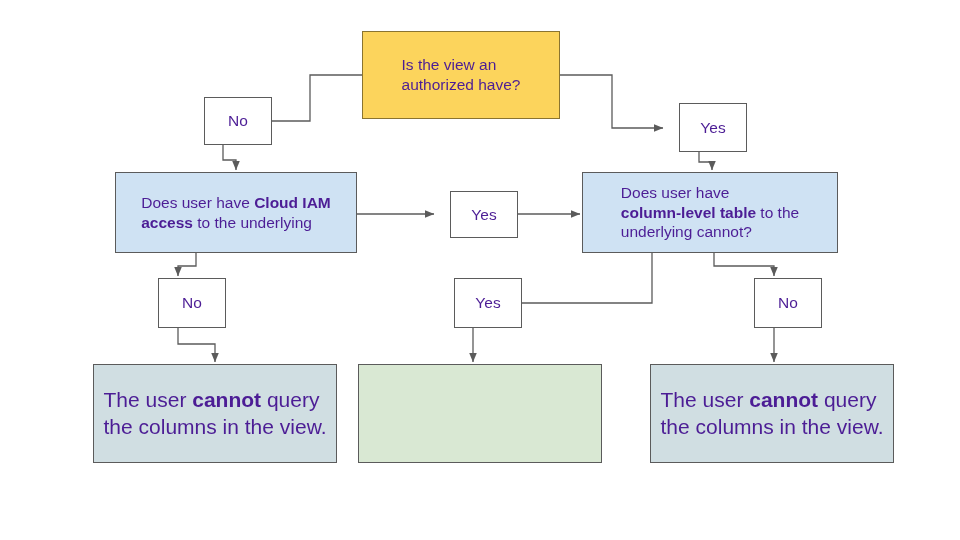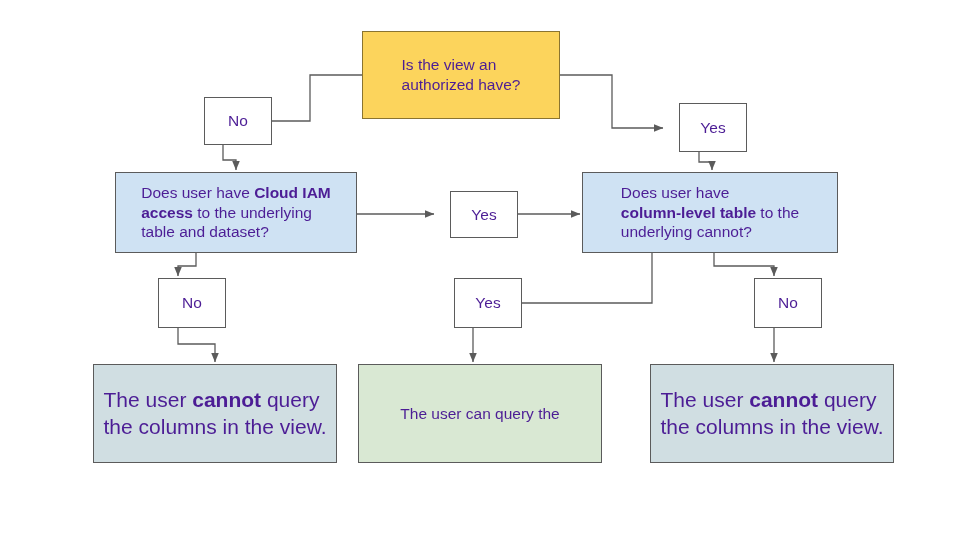--- a/index.html
+++ b/index.html
@@ -114,21 +114,21 @@
 
   <div class="node label-box" style="left:190px; top:97px; width:68px; height:48px;">
     <span class="txt">No</span>
   </div>
 
   <div class="node label-box" style="left:665px; top:103px; width:68px; height:49px;">
     <span class="txt">Yes</span>
   </div>
 
   <div class="node decision" style="left:115px; top:172px; width:242px; height:81px;">
-    <span class="txt"><span>Does user have </span><b>Cloud IAM</b><br><b>access</b><span> to the underlying</span><br><span>table and dataset?</span></span>
+    <span class="txt"><span>Does user have </span><b>Cloud IAM</b><br><b>access</b><span> to the underlying</span><br></span>
   </div>
 
   <div class="node label-box" style="left:436px; top:191px; width:68px; height:47px;">
     <span class="txt">Yes</span>
   </div>
 
   <div class="node decision" style="left:582px; top:172px; width:256px; height:81px;">
     <span class="txt"><span>Does user have</span><br><b>column-level table</b><span> to the</span><br><span>underlying cannot?</span></span>
   </div>
 
@@ -142,20 +142,20 @@
 
   <div class="node label-box" style="left:740px; top:278px; width:68px; height:50px;">
     <span class="txt">No</span>
   </div>
 
   <div class="node result-neg" style="left:93px; top:364px; width:244px; height:99px;">
     <span class="txt"><span>The user </span><b>cannot</b><span> query</span><br><span>the columns in the view.</span></span>
   </div>
 
   <div class="node result-pos" style="left:358px; top:364px; width:244px; height:99px;">
-    <span class="txt"><span>The user can query the</span><br></span>
+    <span class="txt"><br></span>
   </div>
 
   <div class="node result-neg" style="left:650px; top:364px; width:244px; height:99px;">
     <span class="txt"><span>The user </span><b>cannot</b><span> query</span><br><span>the columns in the view.</span></span>
   </div>
 
 </div>
 
 </body></html>

